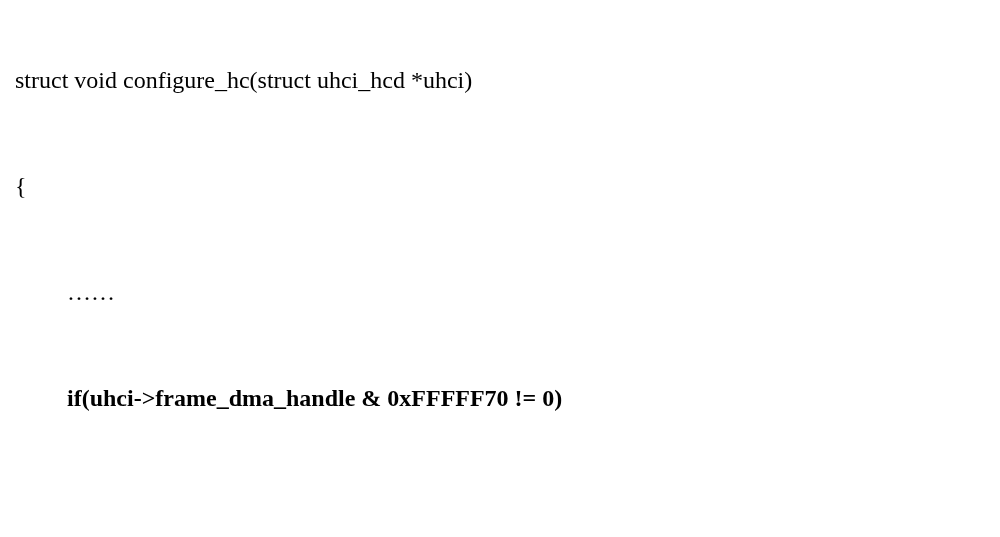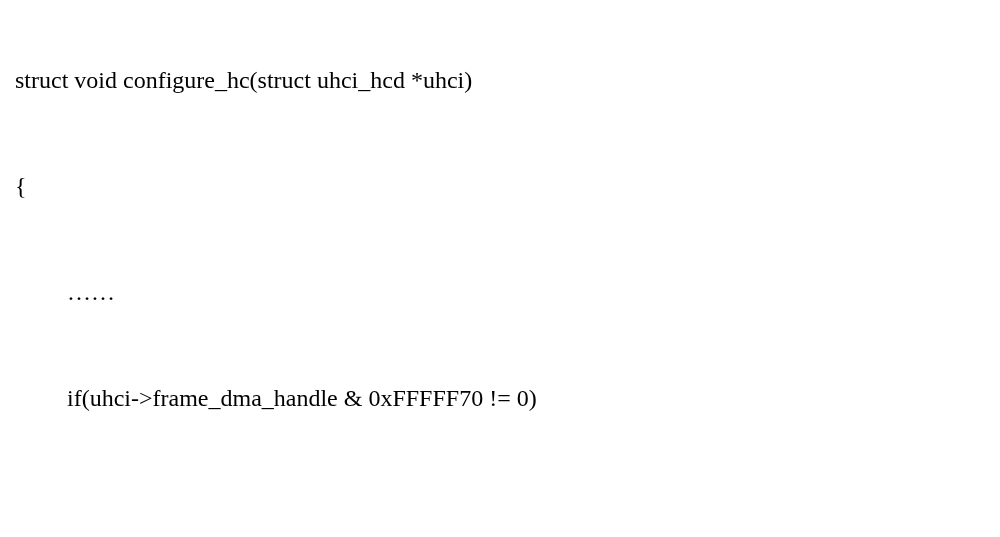--- a/index.html
+++ b/index.html
@@ -19,20 +19,21 @@
     }
     .code-block {
       white-space: pre;
     }
     .line {
       display: block;
       margin-bottom: 34px;
     }
     .line:last-child {
       margin-bottom: 16px;
+      font-weight: bold;
     }
     .indent-1 {
       padding-left: 52px;
     }
   </style>
 </head>
 <body>
 
 <div class="code-block">
   <span class="line">struct void configure_hc(struct uhci_hcd *uhci)</span>

